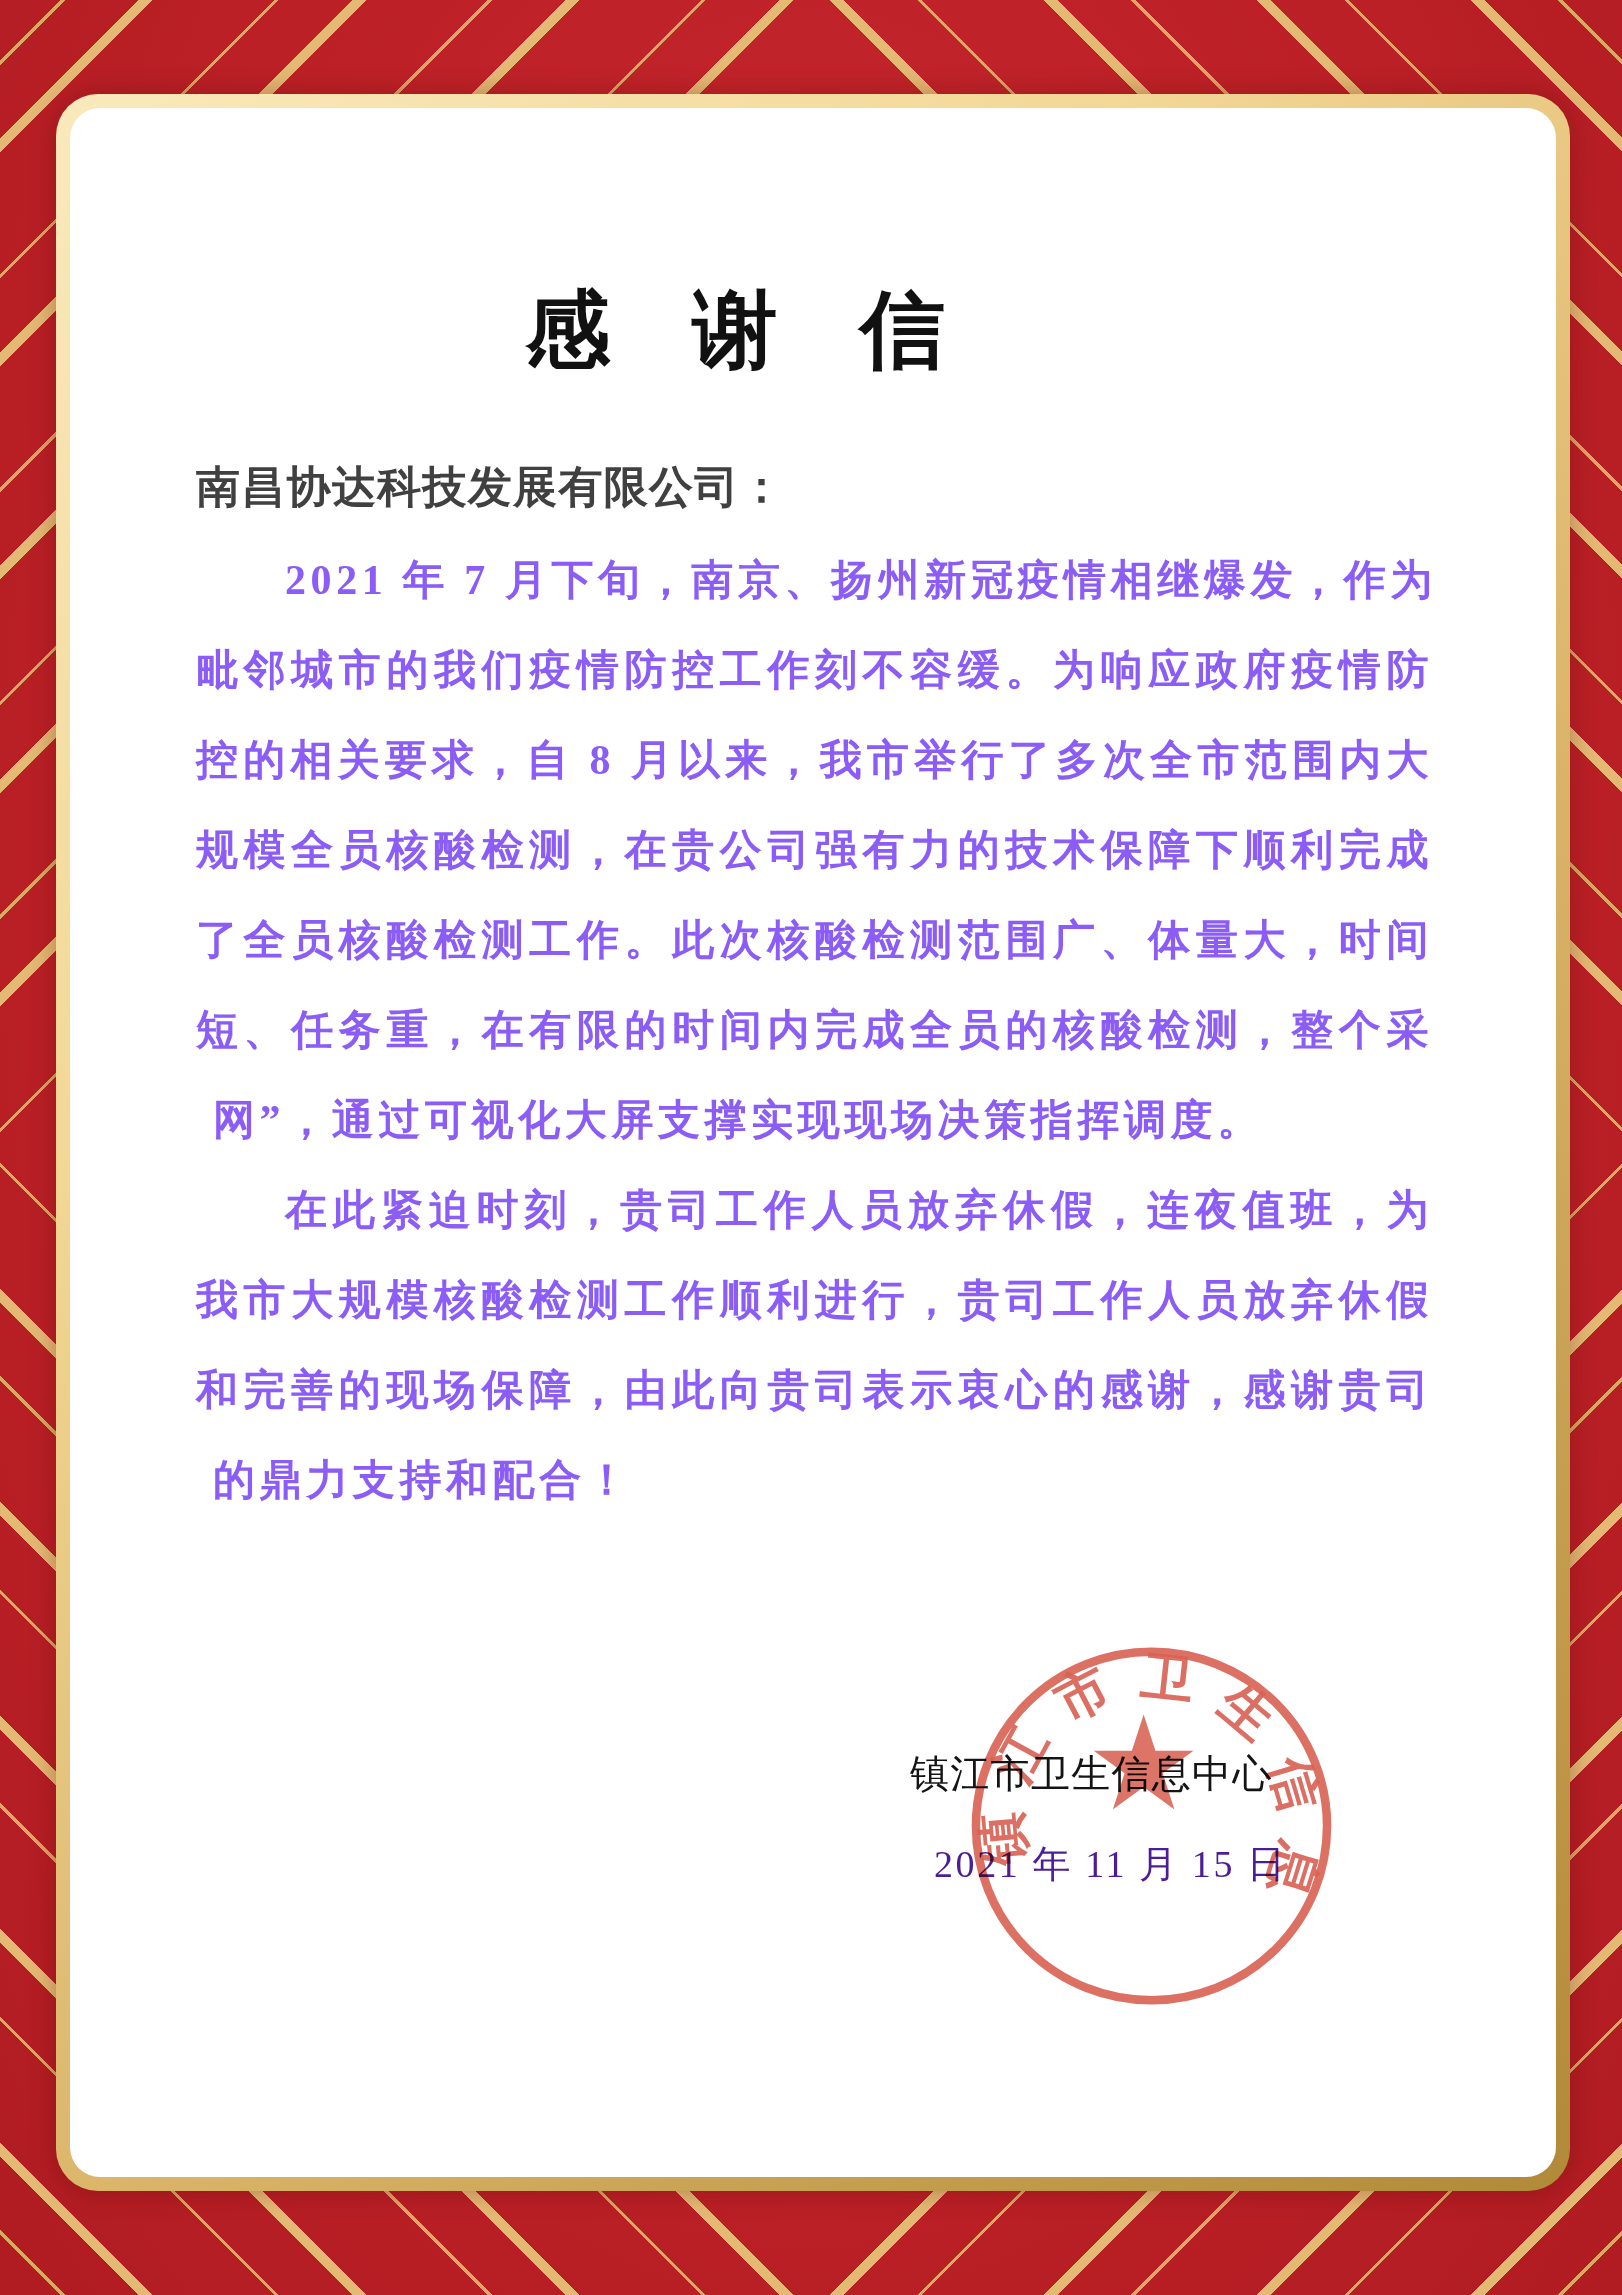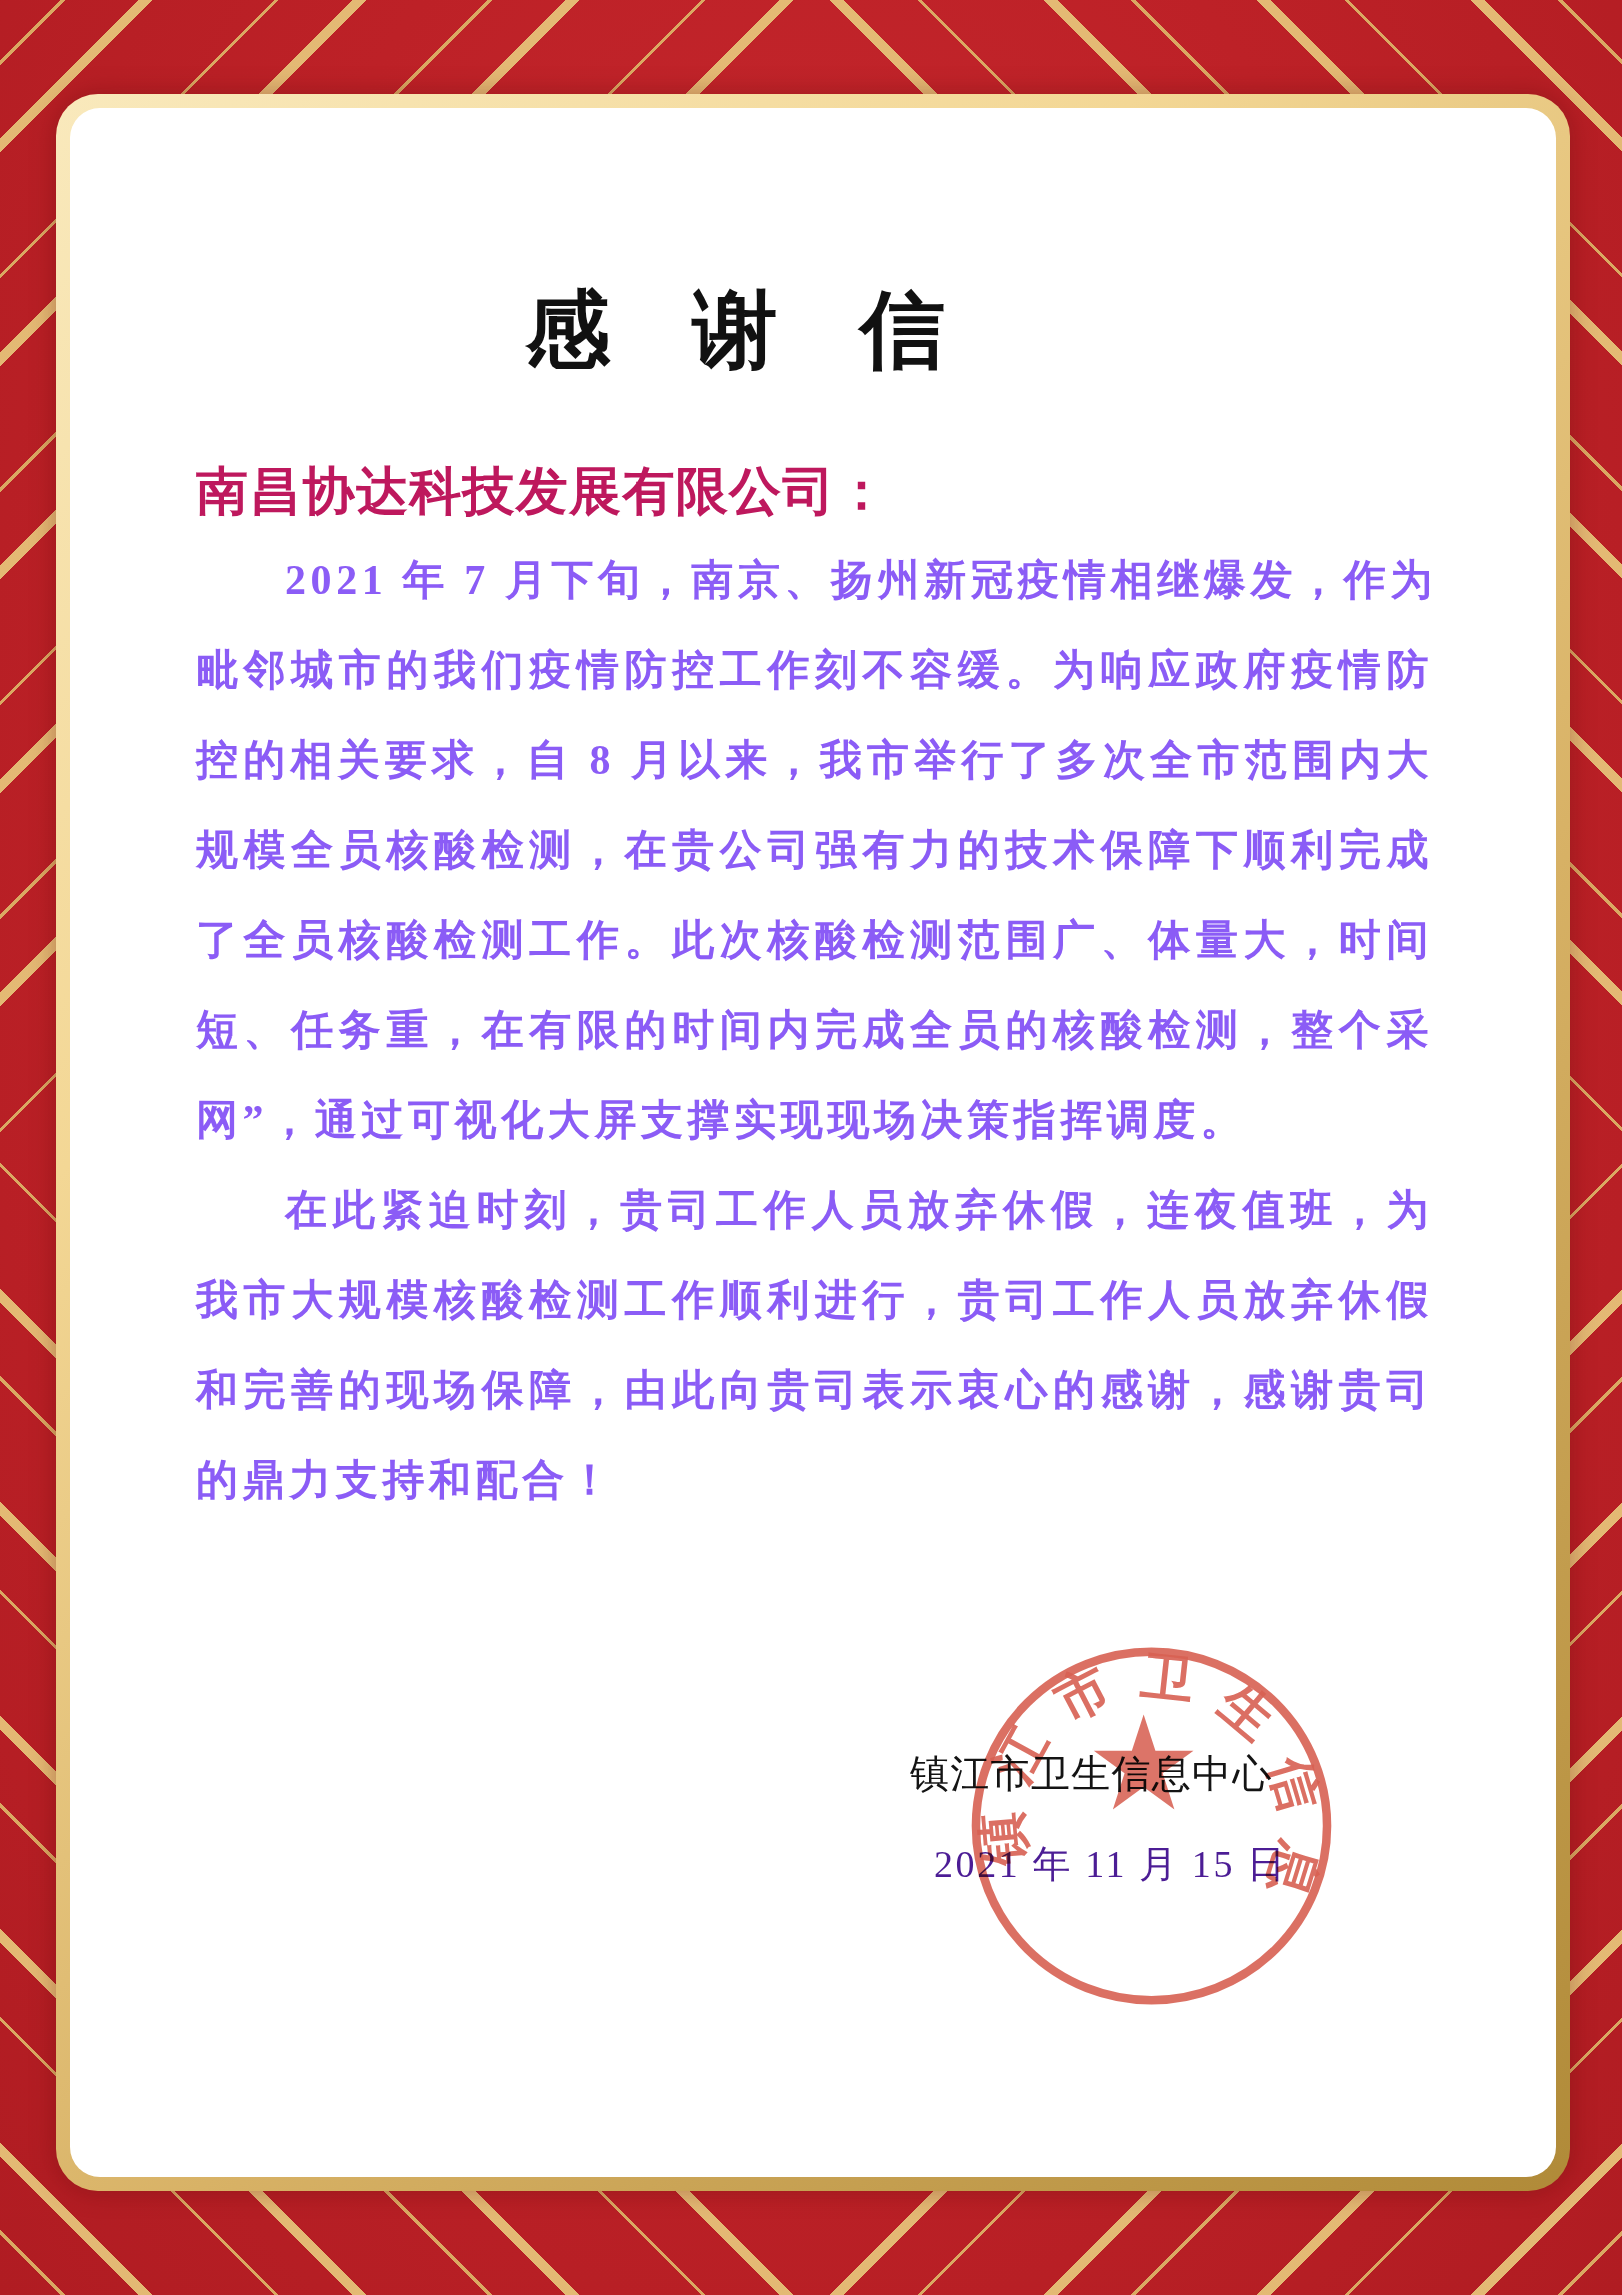--- a/index.html
+++ b/index.html
@@ -46,30 +46,30 @@
 
   
   .title{
     position:absolute;top:287px;left:0;width:1474px;text-align:center;
     font-family:"Liberation Sans", sans-serif;font-weight:700;
     font-size:85px;color:#111;word-spacing:51px;letter-spacing:3.9px;line-height:1;
   }
   .salutation{
     position:absolute;left:196px;top:462px;
     font-family:"Liberation Sans", sans-serif;font-weight:700;
-    font-size:52px;color:#be185d;letter-spacing:1.3px;line-height:1.15;
+    font-size:44px;color:#404040;letter-spacing:1.3px;line-height:1.15;
   }
   .body-lines{position:absolute;left:196px;top:535px;width:1237px;}
   .body-line{
     height:90px;line-height:90px;font-size:42px;color:#8b5cf6;
     letter-spacing:4.6px;white-space:nowrap;
     text-align:justify;text-align-last:justify;text-justify:inter-character;font-weight:bold;
   }
   .body-line.indent{padding-left:89px;}
-  .body-line.para-end{text-align-last:left;}
+  .body-line.para-end{text-align-last:left;margin-left:17px;}
 
   .sig-org{
     position:absolute;left:910px;top:1754px;
     font-size:39px;color:#141414;letter-spacing:1.3px;line-height:1;
   }
   .sig-date{
     position:absolute;left:934px;top:1845px;
     font-size:38px;color:#4c1d95;letter-spacing:2.6px;line-height:1;
   }
 

